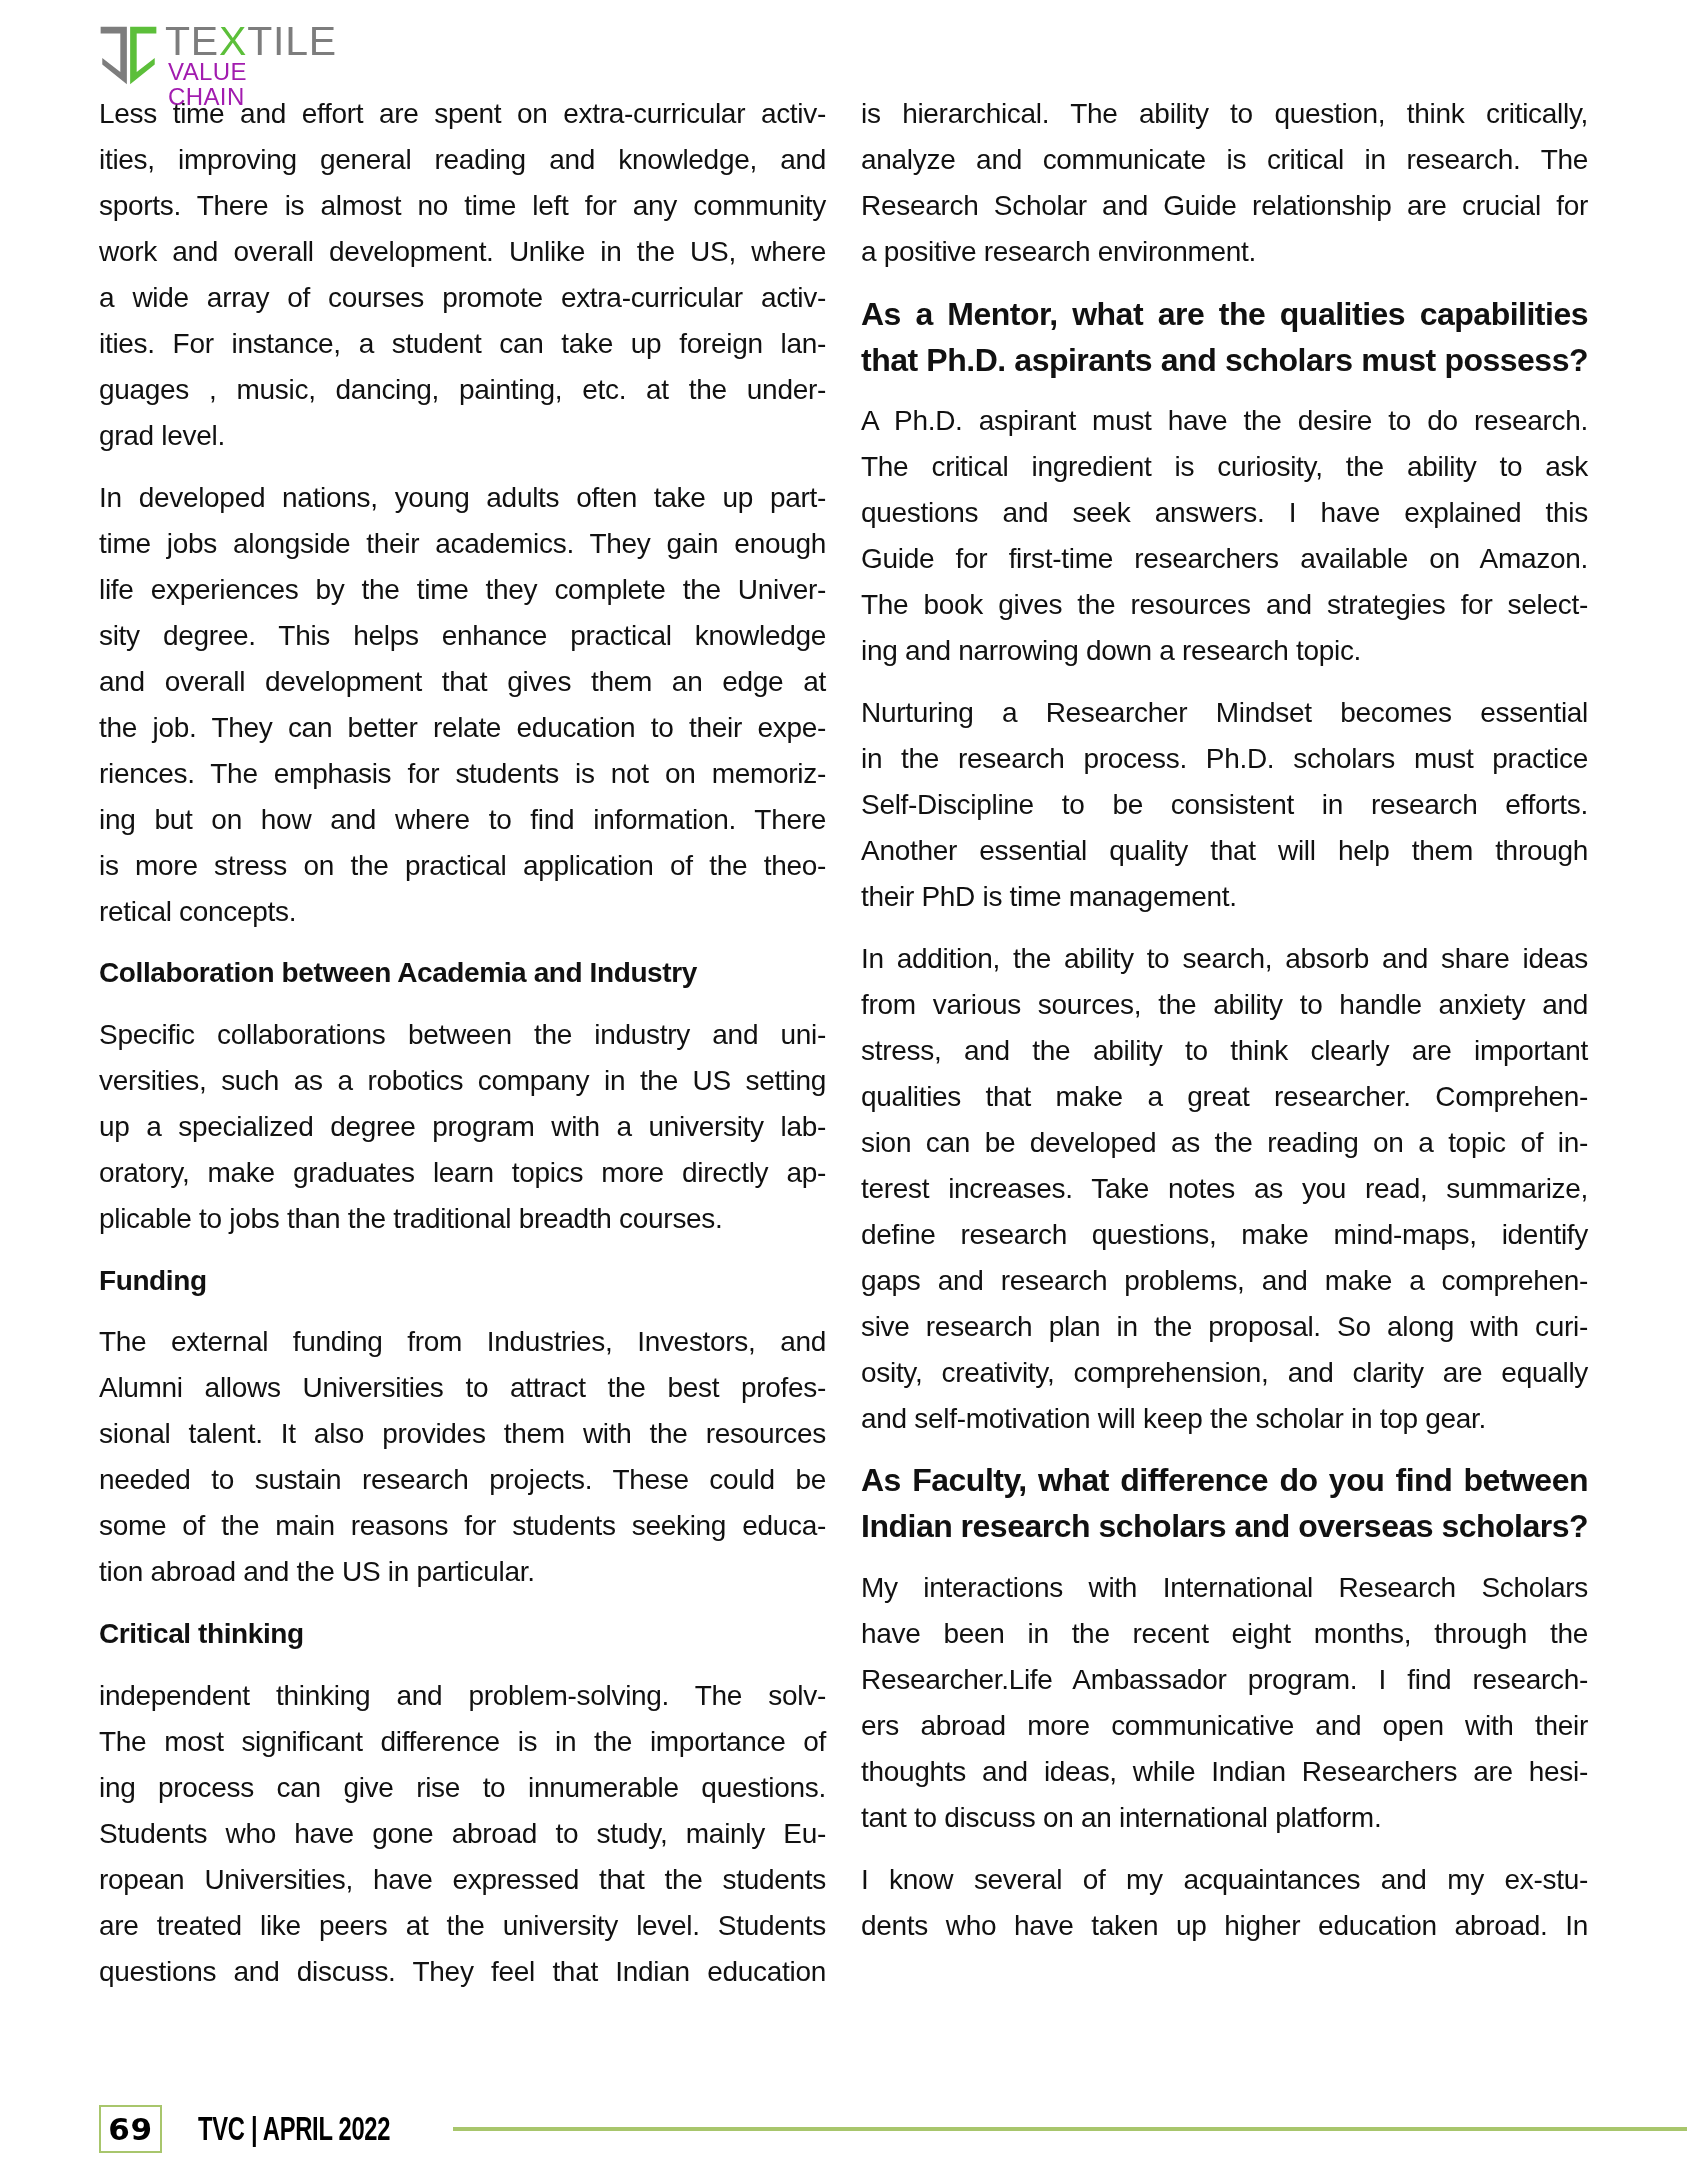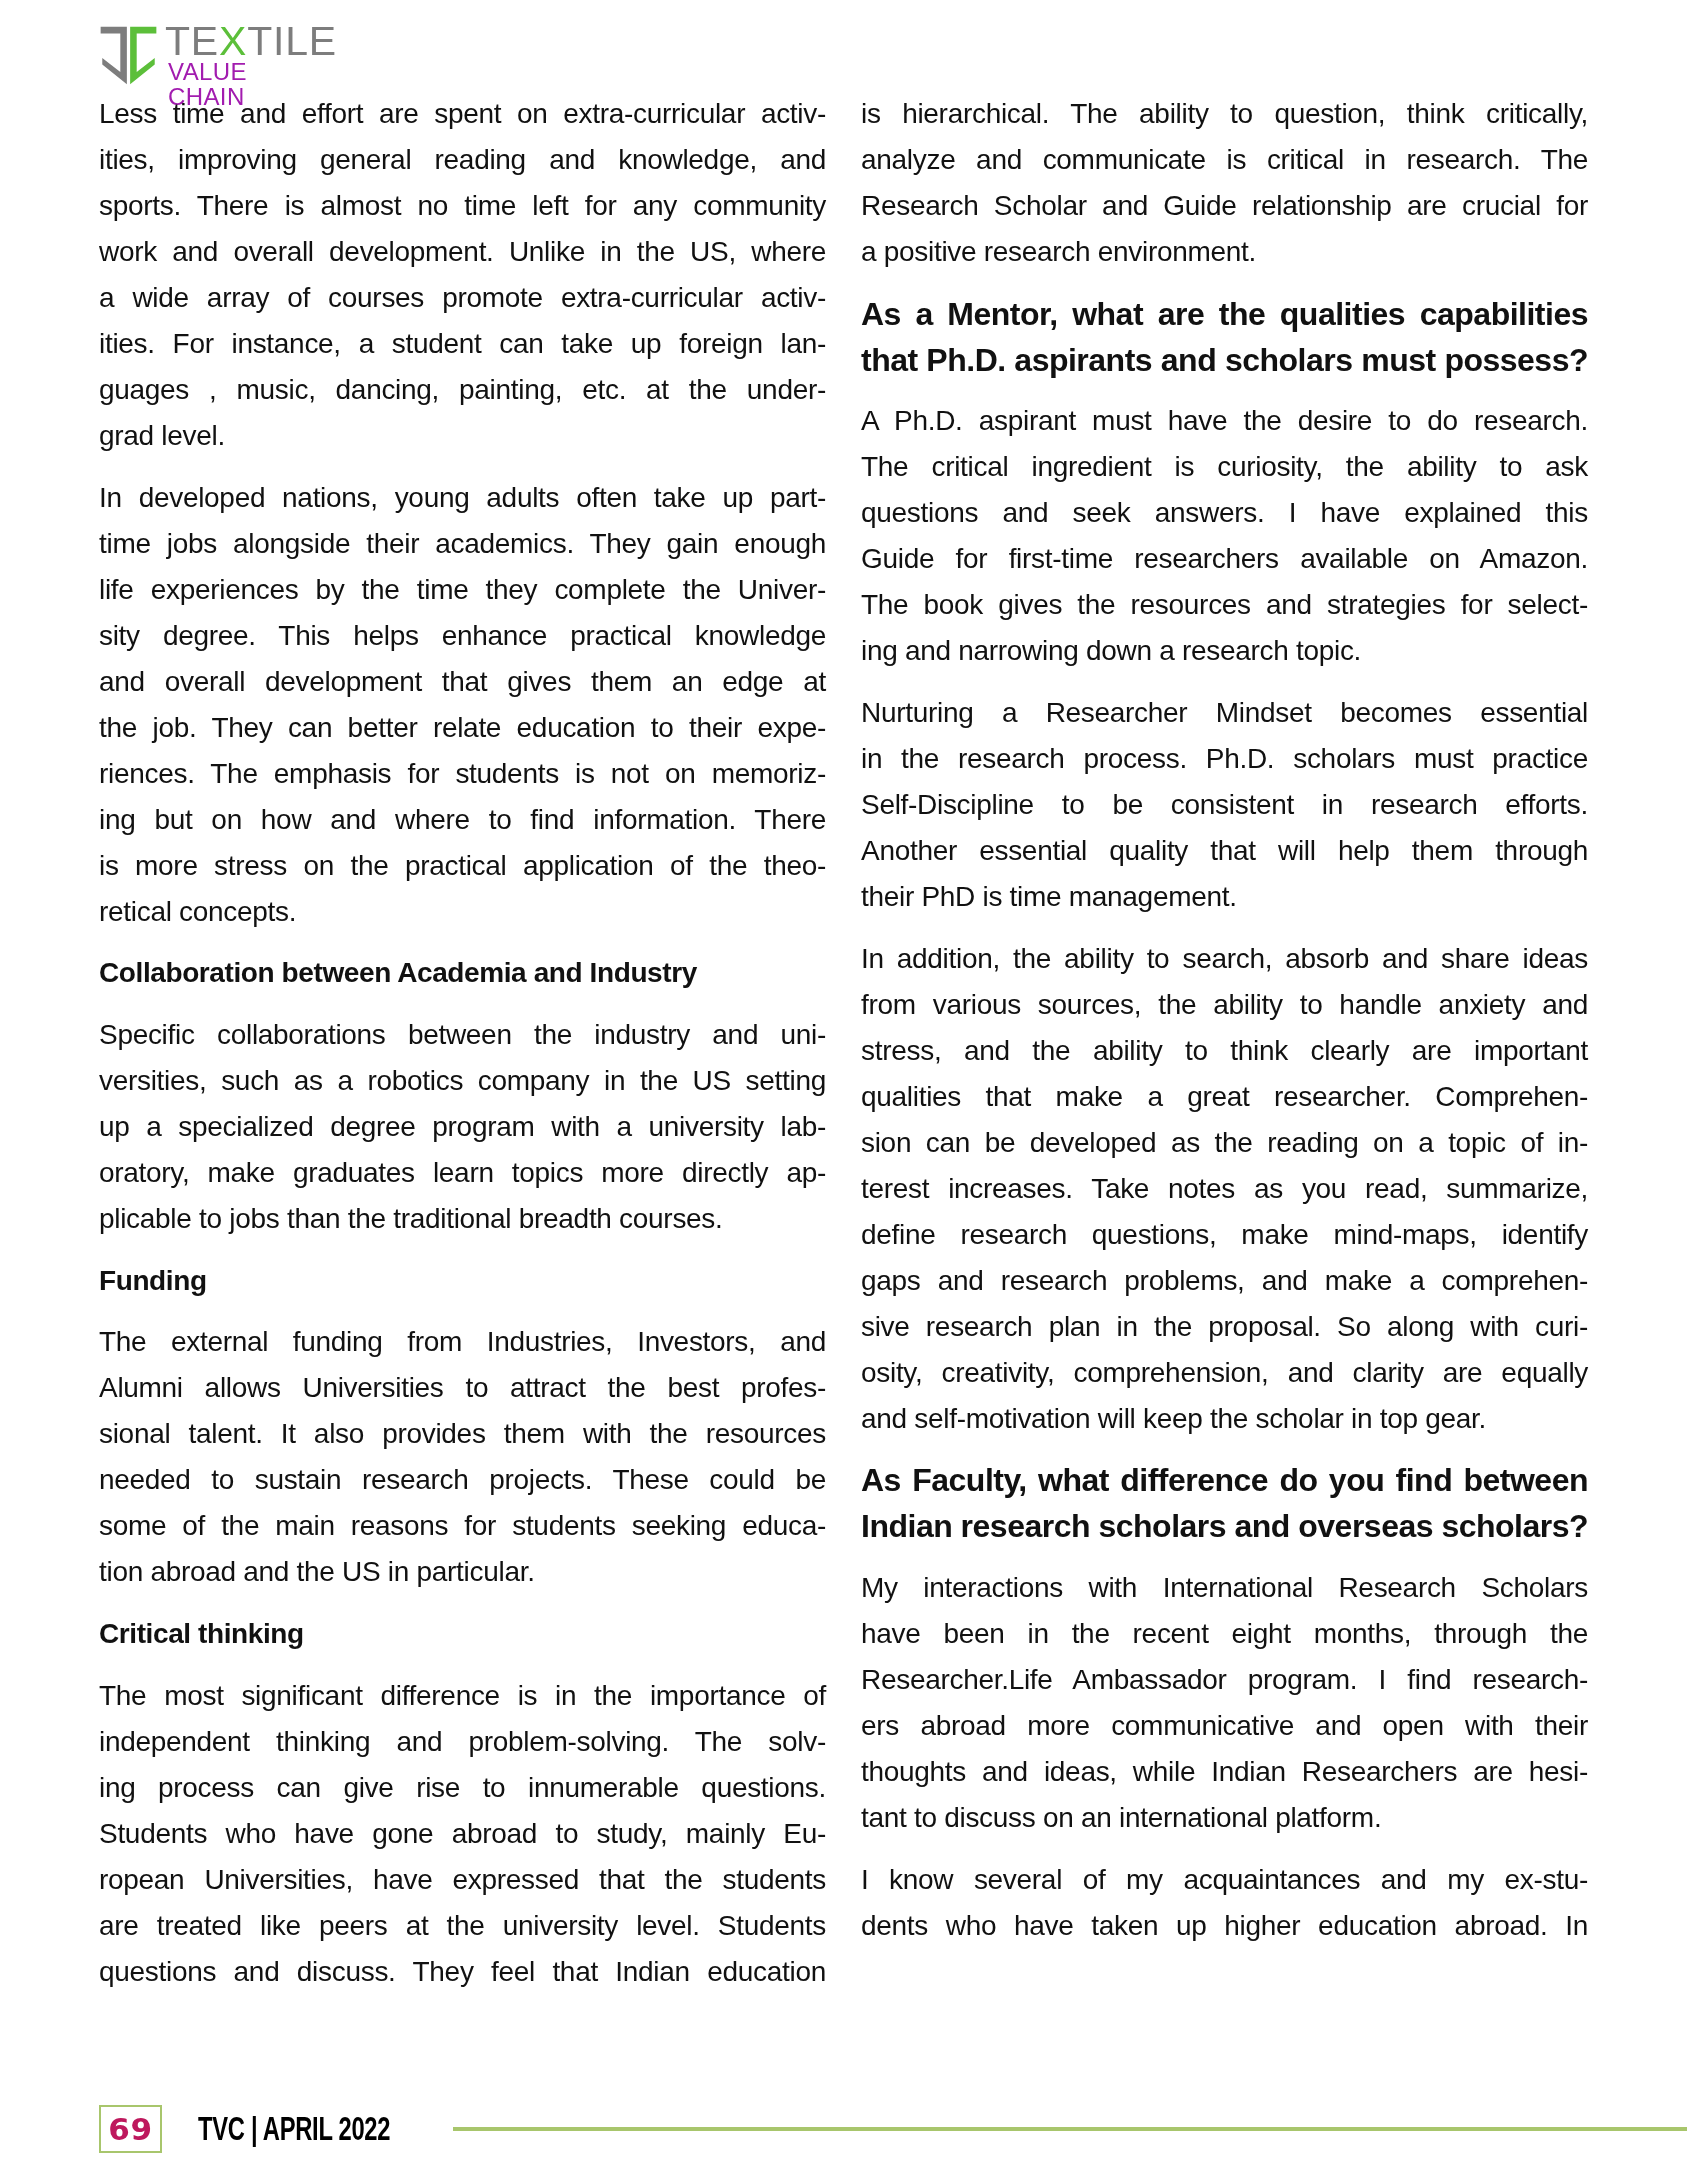--- a/index.html
+++ b/index.html
@@ -26,21 +26,21 @@
   .line.last { text-align-last: left; }
 
   .subhead { font-weight: 700; font-size: 28px; height: 46px; line-height: 46px; margin: 0 0 15.7px 0;
              letter-spacing: -0.4px; white-space: nowrap; }
   .question { font-weight: 700; margin: 0 0 15.7px 0; }
   .question .line { font-size: 32px; letter-spacing: -0.5px; }
 
   
   .page-box { position: absolute; left: 99px; top: 2105px; width: 59px; height: 44px;
               border: 2.5px solid #a8c66c; display: flex; align-items: center; justify-content: center;
-              font-weight: 700; font-size: 31px; color: #be185d; font-family: "DejaVu Sans", sans-serif;
+              font-weight: 700; font-size: 31px; color: #000000; font-family: "DejaVu Sans", sans-serif;
               letter-spacing: 0.8px; }
   .issue { position: absolute; left: 198px; top: 2106px; height: 46px; line-height: 46px;
            font-weight: 700; font-size: 33px; color: #000; font-family: "Liberation Sans", sans-serif;
            transform: scaleX(0.72); transform-origin: left center; letter-spacing: -0.4px; white-space: nowrap; }
   .footer-rule { position: absolute; left: 453px; right: 0; top: 2127px; height: 4.1px; background: #a8c66c; }
 </style>
 </head>
 <body>
 
 <div class="logo">
@@ -87,22 +87,22 @@
   <div class="para">
       <span class="line">The external funding from Industries, Investors, and</span>
       <span class="line">Alumni allows Universities to attract the best profes-</span>
       <span class="line">sional talent. It also provides them with the resources</span>
       <span class="line">needed to sustain research projects. These could be</span>
       <span class="line">some of the main reasons for students seeking educa-</span>
       <span class="line last">tion abroad and the US in particular.</span>
     </div>
   <div class="subhead">Critical thinking</div>
   <div class="para">
+      <span class="line">independent thinking and problem-solving. The solv-</span>
       <span class="line">The most significant difference is in the importance of</span>
-      <span class="line">independent thinking and problem-solving. The solv-</span>
       <span class="line">ing process can give rise to innumerable questions.</span>
       <span class="line">Students who have gone abroad to study, mainly Eu-</span>
       <span class="line">ropean Universities, have expressed that the students</span>
       <span class="line">are treated like peers at the university level. Students</span>
       <span class="line">questions and discuss. They feel that Indian education</span>
     </div>
 </div>
 
 <div class="col col-right">
   <div class="para">

